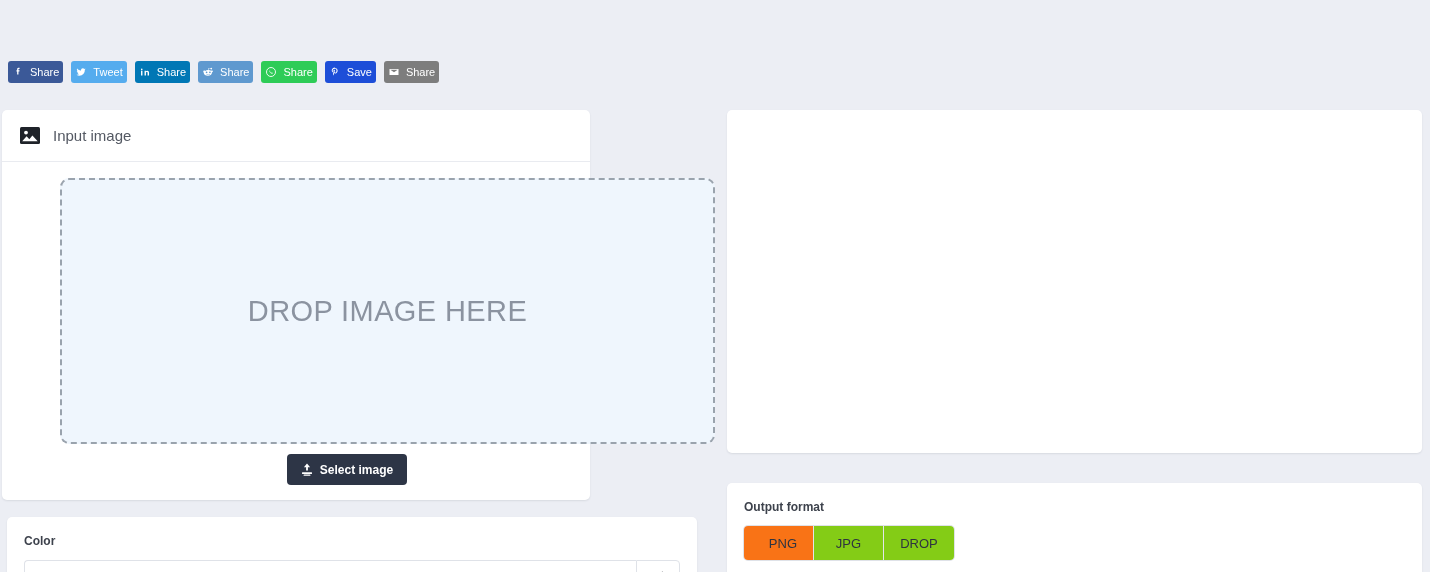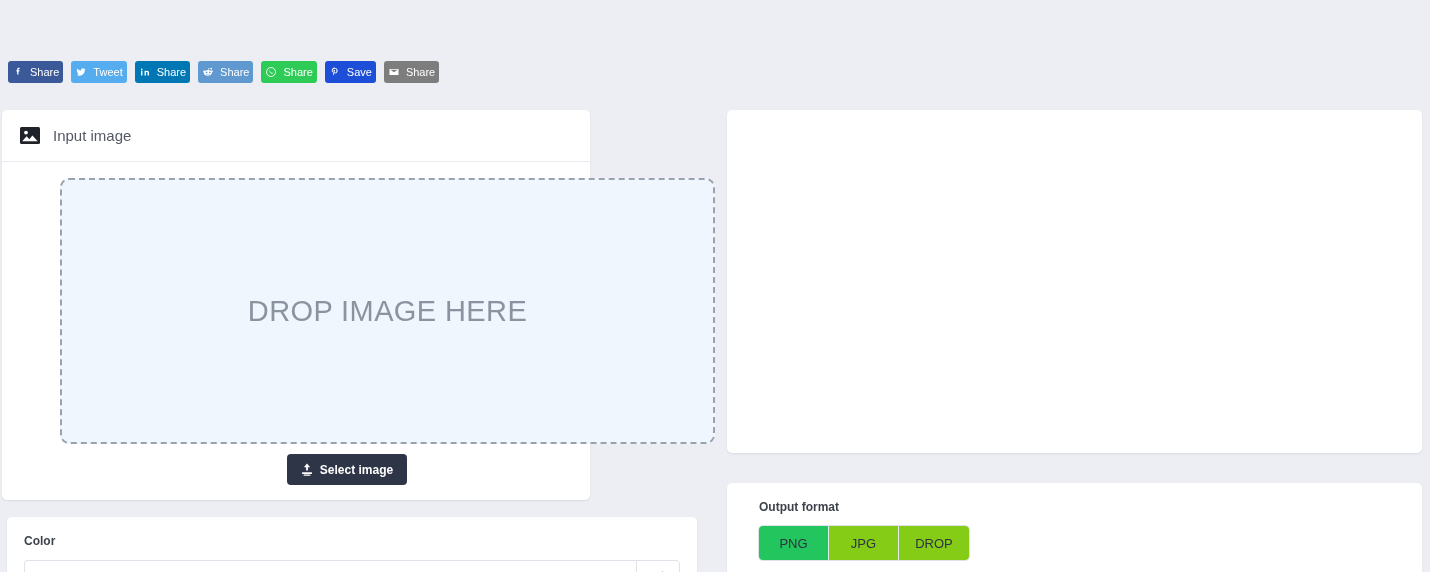--- a/index.html
+++ b/index.html
@@ -198,21 +198,21 @@
     border-radius: 0 4px 4px 0;
     display: flex;
     align-items: center;
     justify-content: center;
     cursor: pointer;
     padding: 0;
   }
   .color-picker-btn svg { display: block; }
 
   
-  .format-body { padding: 17px 17px 0 32px; }
+  .format-body { padding: 17px 17px 0 17px; }
   .format-group {
     display: inline-flex;
     margin-top: 11px;
     border-radius: 4px;
     overflow: hidden;
     box-shadow: 0 0 0 1px #dfe2e8;
   }
   .format-btn {
     min-width: 70px;
     height: 34px;
@@ -221,21 +221,21 @@
     border: none;
     border-right: 1px solid #e3e6eb;
     font-family: "Liberation Sans", sans-serif;
     font-size: 13px;
     font-weight: 400;
     color: #2f3440;
     cursor: pointer;
     white-space: nowrap;
   }
   .format-btn:last-child { border-right: none; }
-  .format-btn.is-active { background: #22c55e; }
+  .format-btn.is-active { background: #f97316; text-align: right; }
 </style>
 </head>
 <body>
 
 <div class="page">
 
 
   <div class="share-bar">
 
     <button class="share-btn" style="background:#3b5998">

